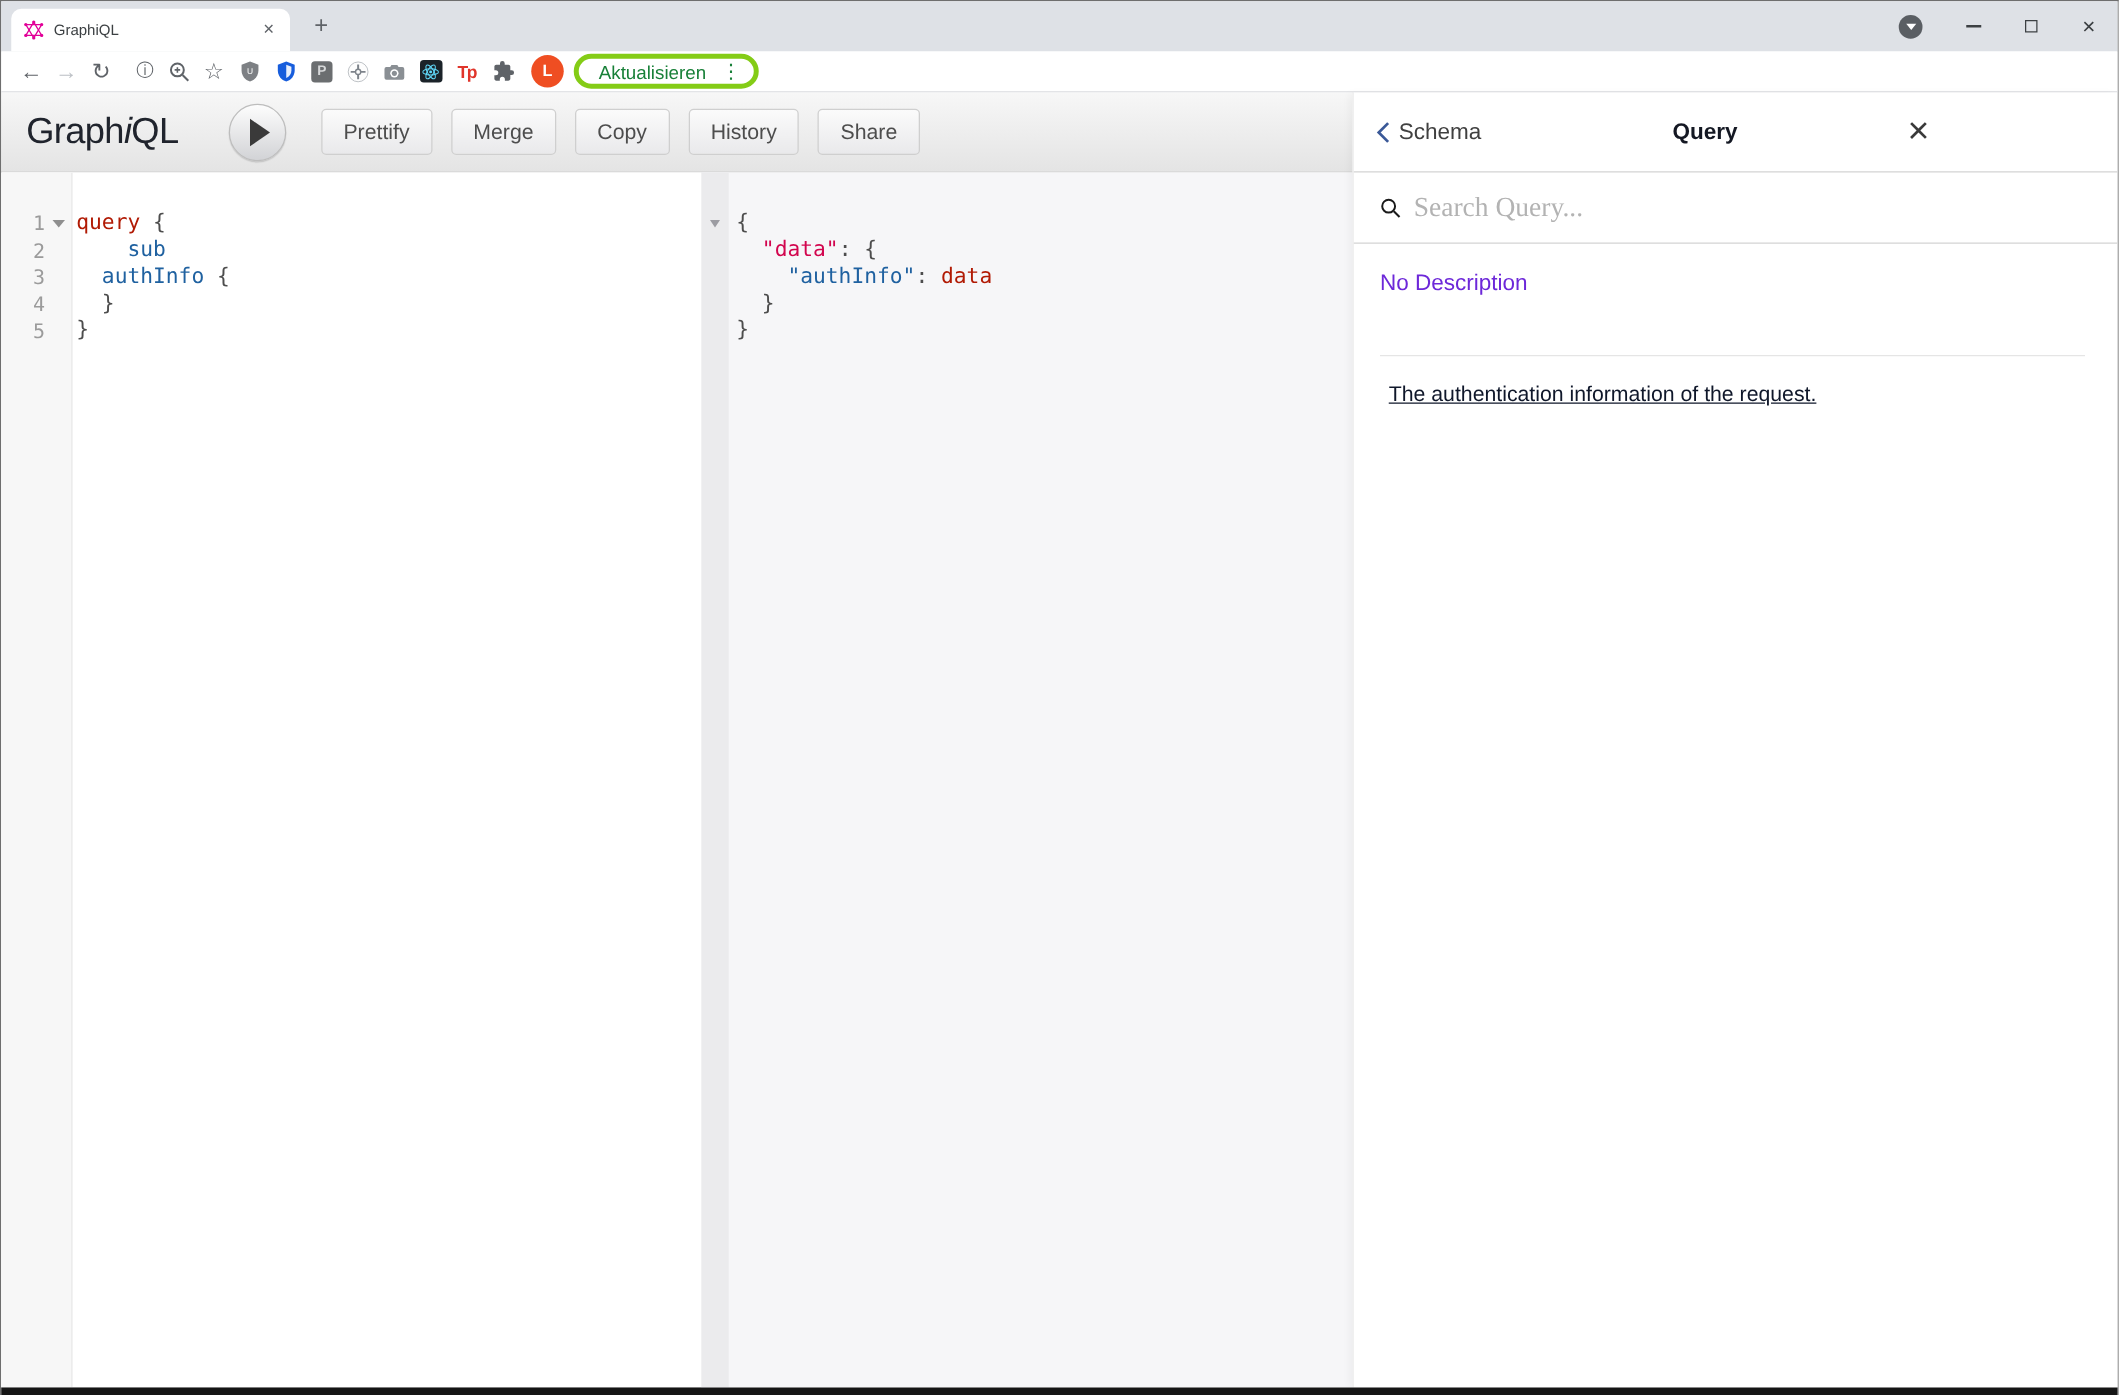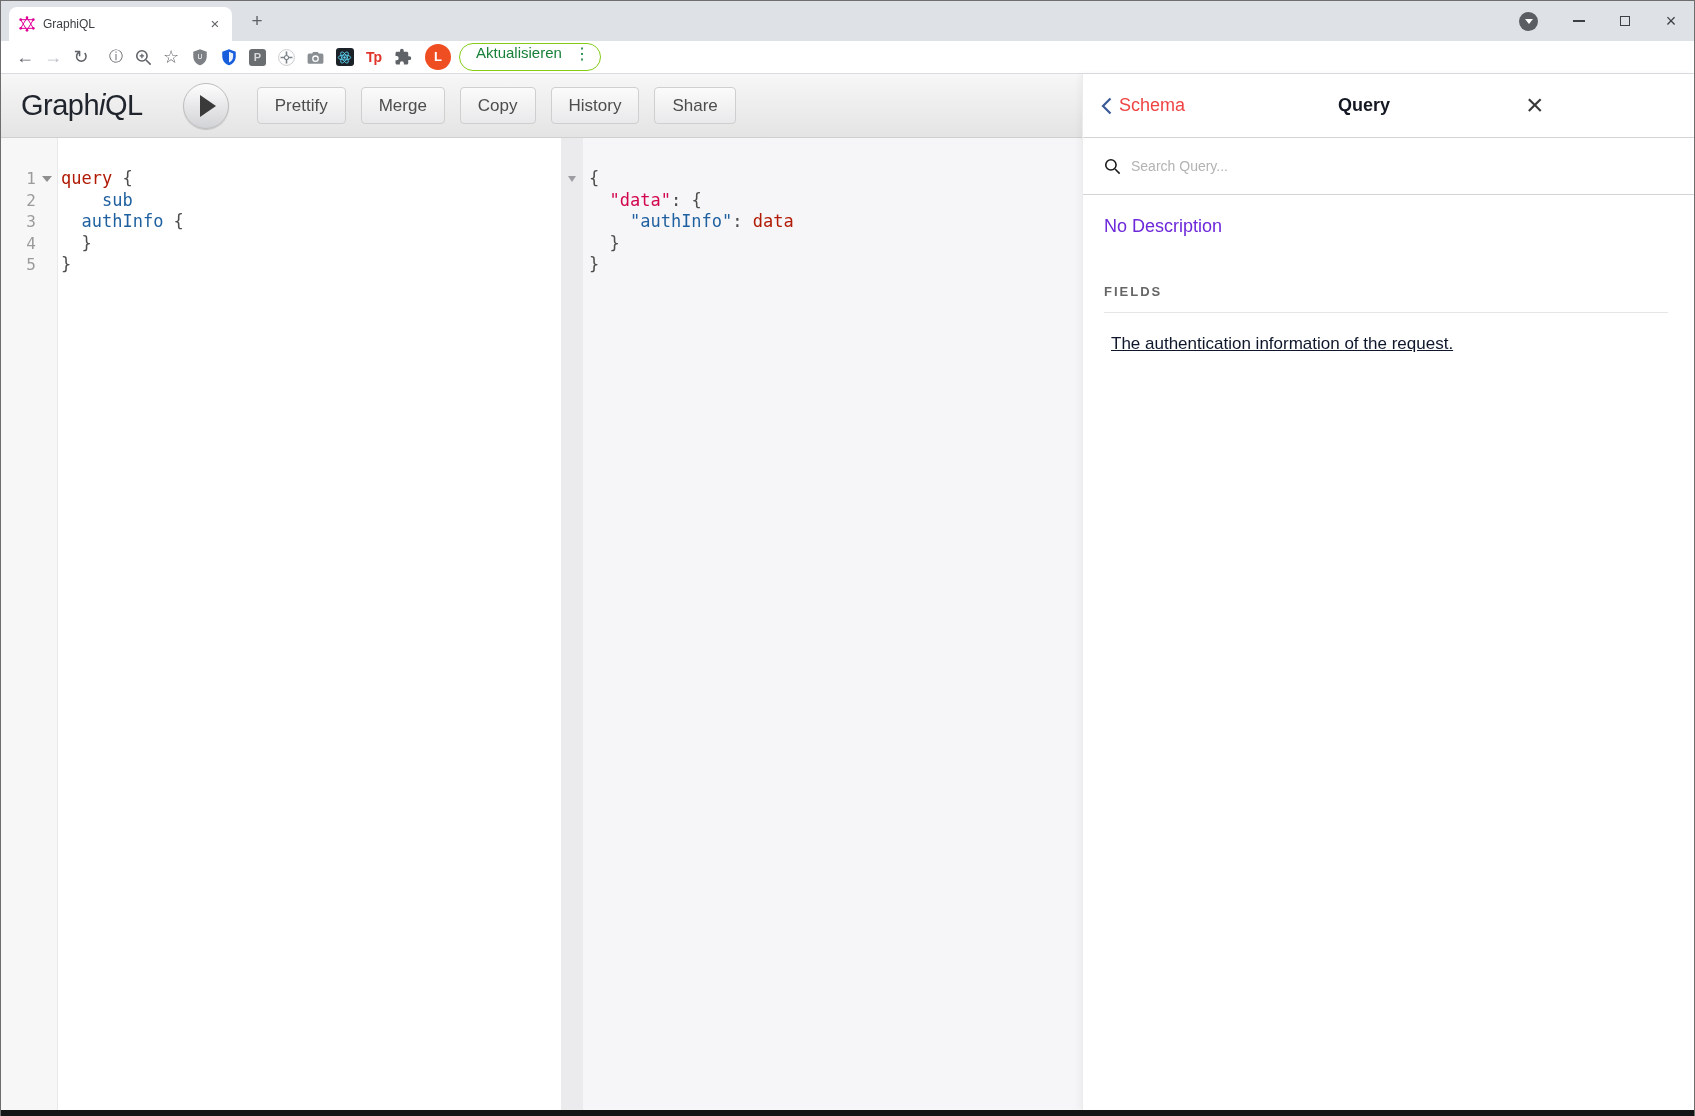--- a/index.html
+++ b/index.html
@@ -34,21 +34,21 @@
   .url { font-size:14.5px; color:#3c4043; flex:1; white-space:nowrap; overflow:hidden; }
   .bar-ico { width:28px; display:flex; justify-content:center; align-items:center; flex:none; color:#5f6368; }
   .star { font-size:18px; }
   .ext { width:29px; display:flex; justify-content:center; align-items:center; flex:none; }
   .badge-p { width:17px; height:17px; background:#6b6e70; color:#d6d8d9; border-radius:3px;
              font-size:11px; font-weight:bold; text-align:center; line-height:17px; }
   .react-tile { width:18px; height:18px; background:#1b2329; border-radius:3px; display:flex; align-items:center; justify-content:center; }
   .tp-badge { font-size:14px; font-weight:bold; color:#e0352b; letter-spacing:-1px; }
   .avatar { width:26px; height:26px; border-radius:50%; background:#ef4e22; color:#fff; font-size:13px;
             font-weight:bold; text-align:center; line-height:26px; margin:0 8px; flex:none; }
-  .update-pill { height:28px; border:1px solid #84cc16; border-radius:14px; display:flex; align-items:flex-start;
+  .update-pill { height:28px; border:4px solid #84cc16; border-radius:14px; display:flex; align-items:flex-end;
                  padding:0 10px 0 16px; color:#188038; font-size:15px; background:#fff; flex:none; margin-right:2px; }
   .update-pill .kebab { margin-left:12px; font-size:16px; color:#188038; letter-spacing:0; }
 
   
   .app { flex:1; display:flex; min-height:0; }
   .left-col { width:1081px; flex:none; display:flex; flex-direction:column; }
 
   .topbar { height:64px; flex:none; background:linear-gradient(#f7f7f7,#e4e4e4);
             border-bottom:1px solid #d0d0d0; display:flex; align-items:center; padding-left:20px; }
   .logo { font-size:29px; color:#20242d; letter-spacing:-0.5px; margin-right:40px; white-space:nowrap; }
@@ -89,30 +89,30 @@
   .result-editor .cm-gutter { width:22px; background:#ebebed; border-right:none; }
   .result-editor .cm-fold { width:22px; }
   .result-editor .cm-fold.has-fold::after { border-top-color:#9c9ca2; border-left-width:4px; border-right-width:4px; }
   .result-editor .cm-code { padding-left:6px; }
 
   
   .doc-panel { flex:1; background:#fff; border-left:1px solid rgba(0,0,0,0.08);
                box-shadow:-3px 0 6px rgba(0,0,0,0.04); display:flex; flex-direction:column; }
   .doc-header { height:64px; flex:none; border-bottom:1px solid #d4d4d4; position:relative;
                 display:flex; align-items:center; padding-left:18px; }
-  .doc-back { display:flex; align-items:center; color:#ef4444; font-size:18px; cursor:pointer; }
+  .doc-back { display:flex; align-items:center; color:#404040; font-size:18px; cursor:pointer; }
   .doc-back svg { margin-right:7px; }
   .doc-title { position:absolute; left:281px; transform:translateX(-50%); font-size:18px; font-weight:bold; color:#141823; }
   .doc-close { position:absolute; left:443px; top:14px; font-size:30px; font-weight:300; color:#3a3a3a; cursor:pointer; line-height:34px; }
   .doc-search { height:57px; flex:none; display:flex; align-items:center; padding-left:20px;
                 border-bottom:1px solid #d4d4d4; margin-left:0; position:relative; }
   .doc-search::after { content:""; position:absolute; left:20px; right:0; bottom:0; }
   .doc-search svg { flex:none; margin-right:9px; }
-  .doc-search input { border:none; outline:none; font-size:14px; color:#333; width:420px;
-                      font-family:Liberation Sans, sans-serif; background:transparent; }
+  .doc-search input { border:none; outline:none; font-size:22px; color:#333; width:420px;
+                      font-family:Liberation Serif, serif; background:transparent; }
   .doc-search input::placeholder { color:#b3b3b3; }
   .doc-content { flex:1; padding:21px 26px 0 21px; }
   .no-desc { font-size:18px; color:#6d28d9; margin-bottom:47px; }
   .fields-heading { font-size:13px; font-weight:bold; letter-spacing:2px; color:#666; margin-bottom:13px; }
   .fields-rule { border:none; border-top:1px solid #e5e5e5; }
   .field-row { margin-top:27px; font-size:18px; }
   .field-name { color:#1F61A0; cursor:pointer; }
   .field-sep { color:#555; }
   .field-type { color:#CA9800; cursor:pointer; }
   .field-desc { margin-top:21px; padding-left:7px; font-size:17px; color:#0f172a;text-decoration:underline; }
@@ -330,21 +330,20 @@
       </div>
       <div class="doc-search">
         <svg width="19" height="19" viewBox="0 0 24 24" fill="none" stroke="#1a1a1a" stroke-width="2">
           <circle cx="10" cy="10" r="6.5"></circle>
             <path d="M15.2 15.2 L21 21"></path>
         </svg>
         <input type="text" placeholder="Search Query..." style="">
       </div>
       <div class="doc-content">
         <div class="no-desc">No Description</div>
-        <div class="fields-heading">FIELDS</div>
         <hr class="fields-rule">
         <div class="field-desc">The authentication information of the request.</div>
       </div>
     </div>
   </div>
 
   <div class="bottom-strip"></div>
 </div>
 
 </body></html>

